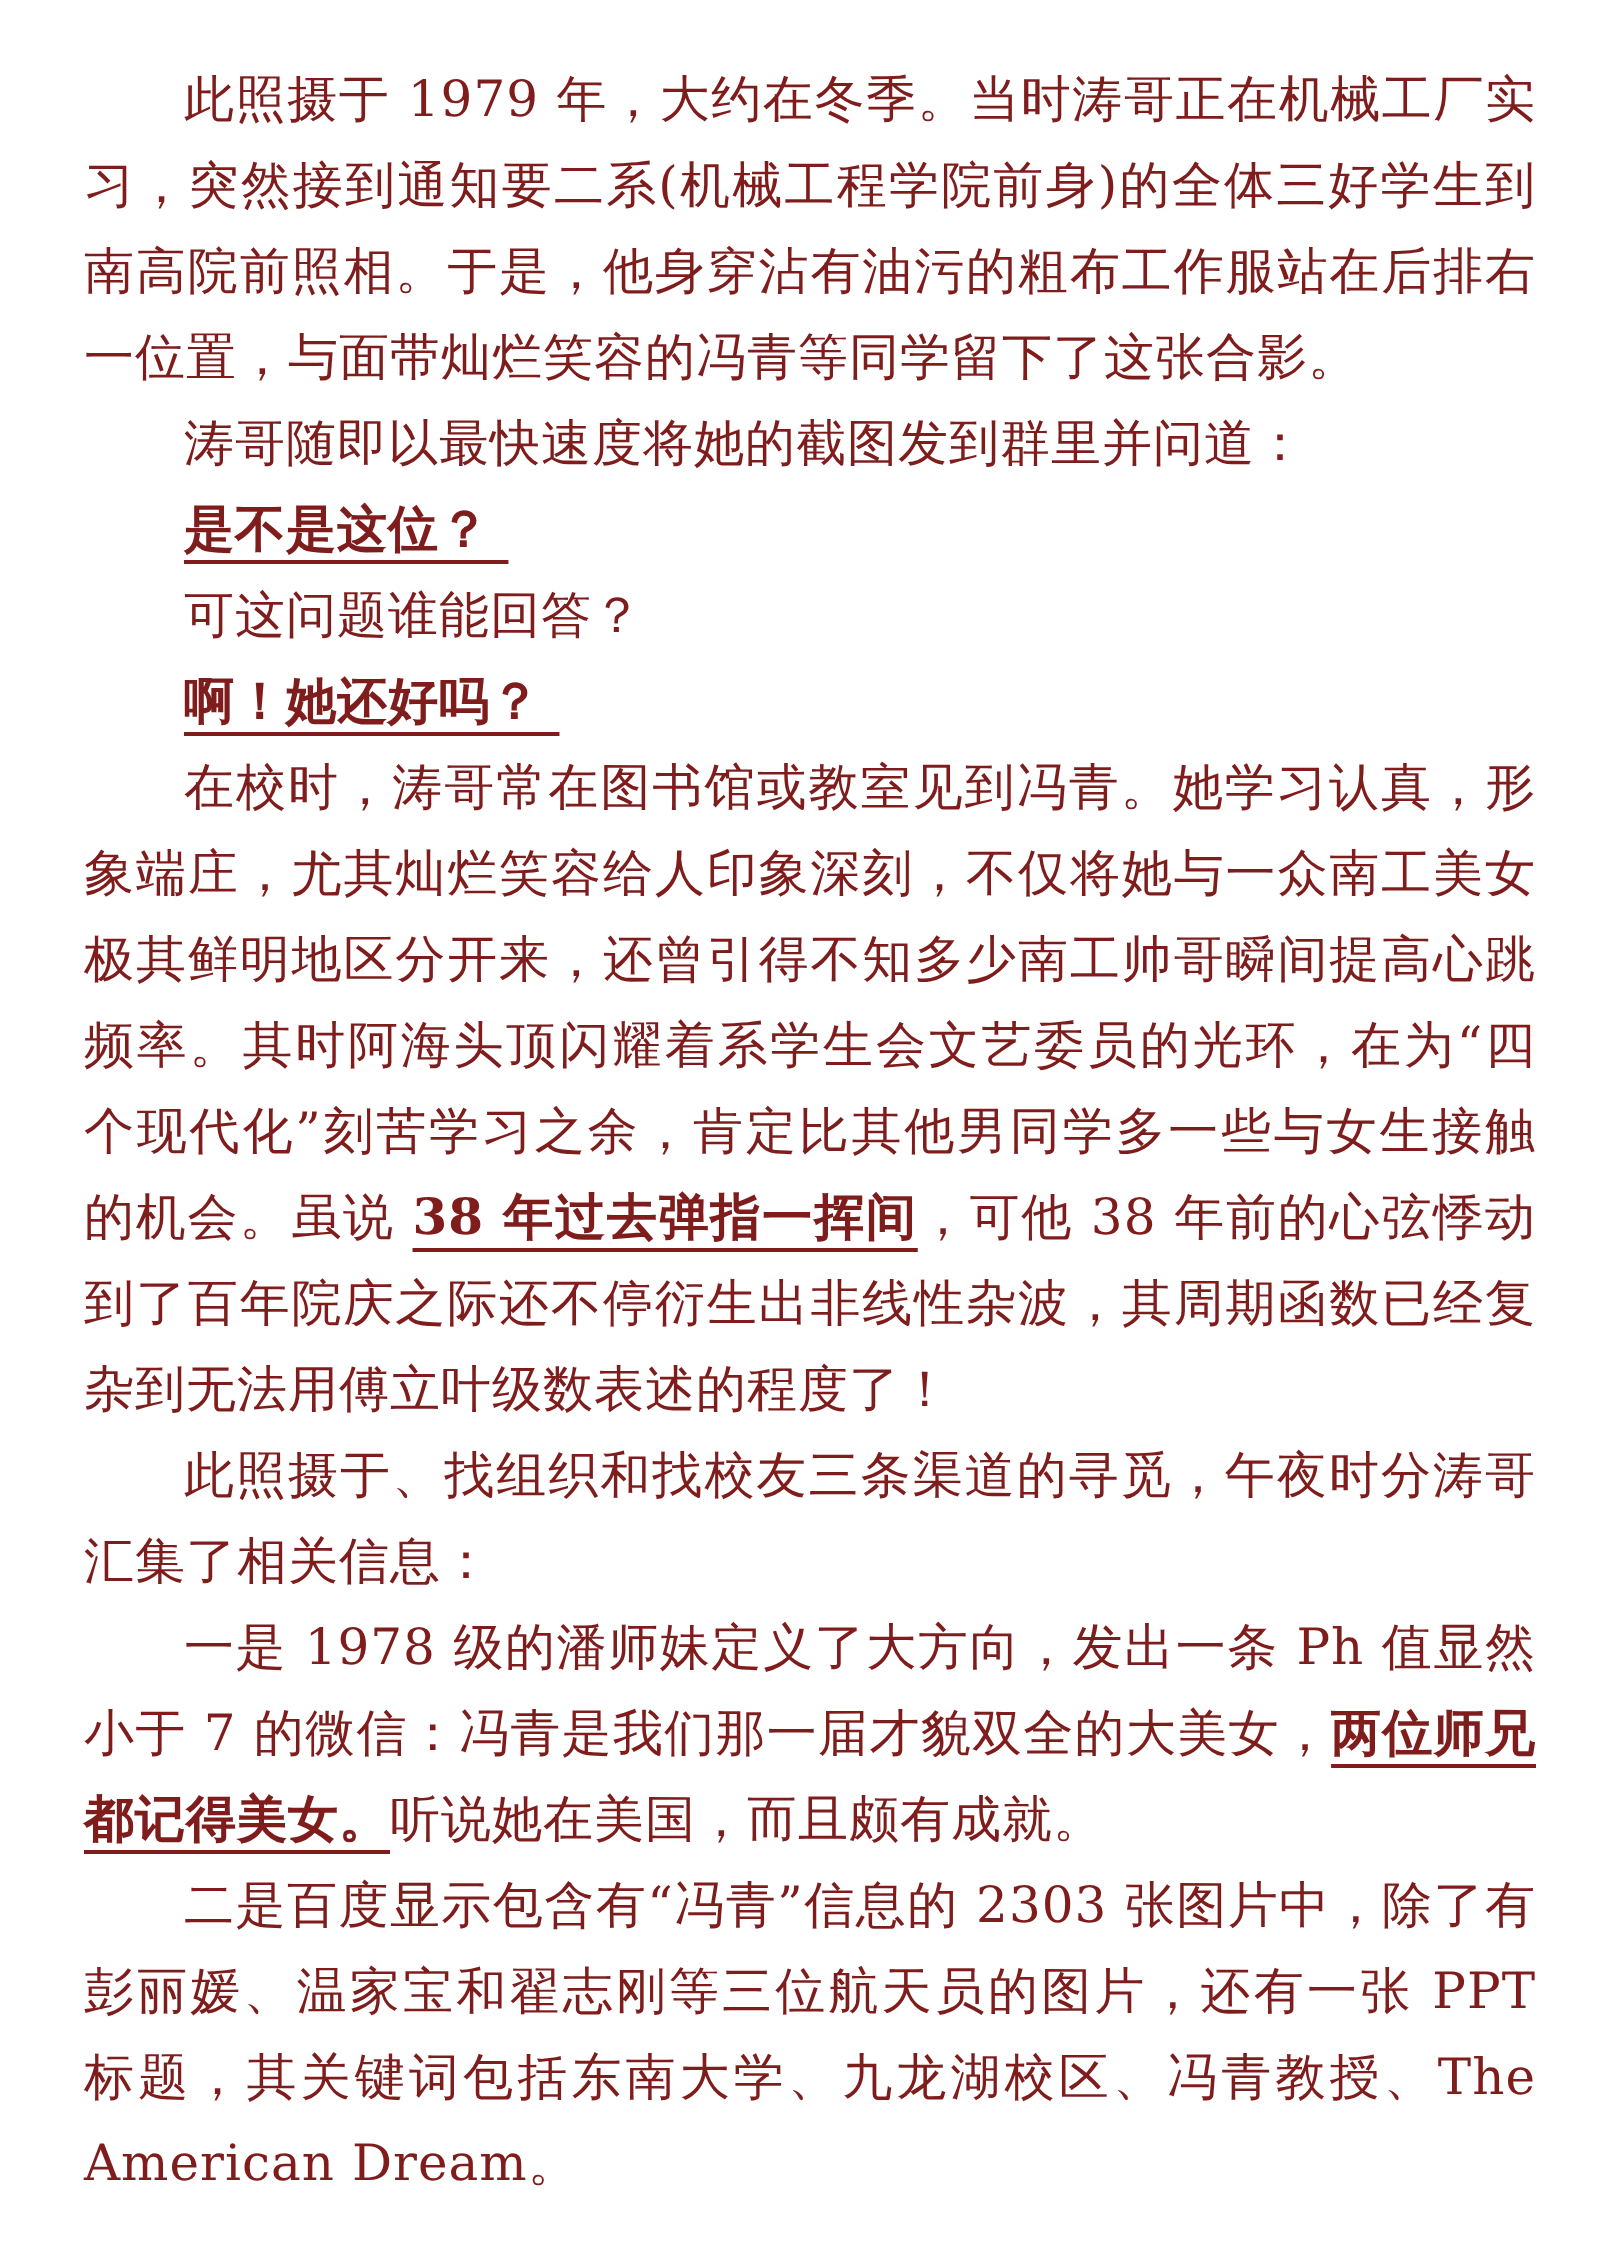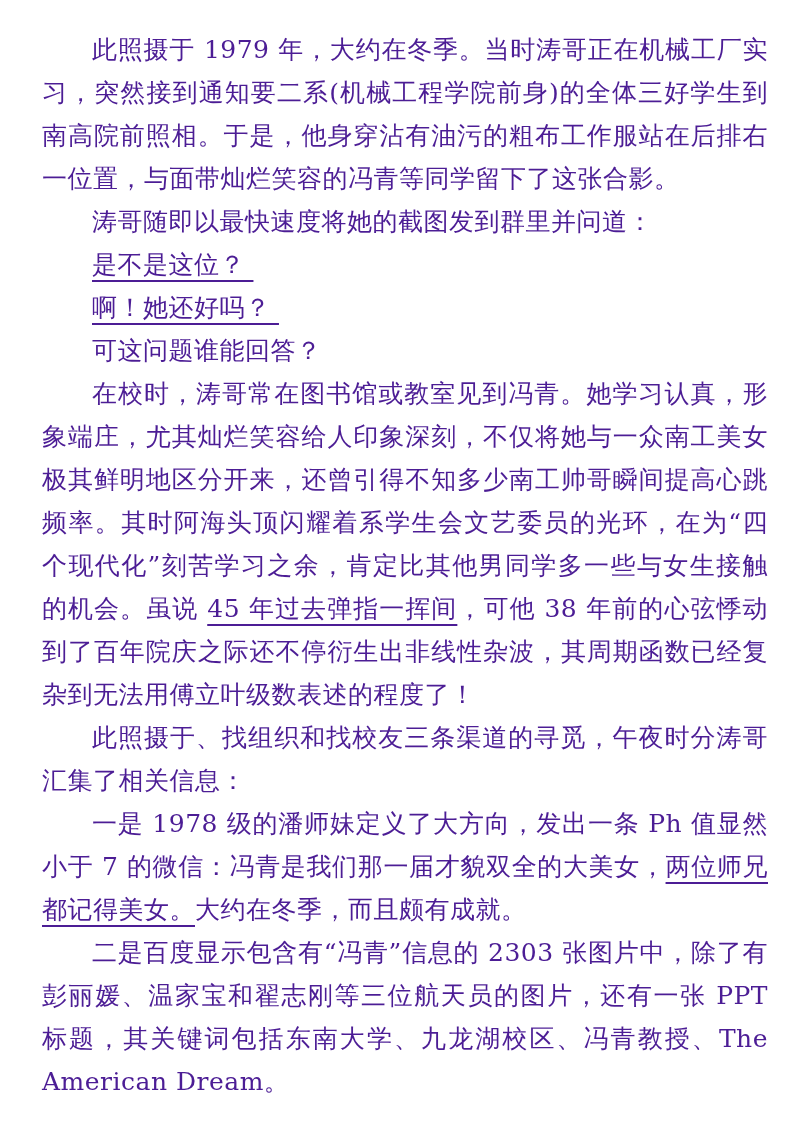--- a/index.html
+++ b/index.html
@@ -17,40 +17,41 @@
     width: 800px;
     height: 1131px;
     padding: 28px 32px 0 42px;
     background: #ffffff;
   }
   .doc p {
     margin: 0;
     font-family: "DejaVu Serif", "Liberation Serif", serif;
     font-size: 25px;
     line-height: 43px;
-    color: #4c1d95;
+    color: #7f1d1d;
     text-align: justify;
     text-align-last: left;
     text-indent: 2em;
     letter-spacing: 0.5px;
   }
   .doc .u {
     text-decoration: underline;
     text-underline-offset: 7px;
     text-decoration-thickness: 1.5px;
+    font-weight: bold;
   }
 </style>
 </head>
 <body>
 
 <div class="page">
   <div class="doc" id="doc">
       <p><span>此照摄于 1979 年，大约在冬季。当时涛哥正在机械工厂实习，突然接到通知要二系(机械工程学院前身)的全体三好学生到南高院前照相。于是，他身穿沾有油污的粗布工作服站在后排右一位置，与面带灿烂笑容的冯青等同学留下了这张合影。</span></p>
       <p><span>涛哥随即以最快速度将她的截图发到群里并问道：</span></p>
       <p><span class="u">是不是这位？&nbsp;</span></p>
+      <p><span>可这问题谁能回答？</span></p>
       <p><span class="u">啊！她还好吗？&nbsp;</span></p>
-      <p><span>可这问题谁能回答？</span></p>
-      <p><span>在校时，涛哥常在图书馆或教室见到冯青。她学习认真，形象端庄，尤其灿烂笑容给人印象深刻，不仅将她与一众南工美女极其鲜明地区分开来，还曾引得不知多少南工帅哥瞬间提高心跳频率。其时阿海头顶闪耀着系学生会文艺委员的光环，在为“四个现代化”刻苦学习之余，肯定比其他男同学多一些与女生接触的机会。虽说 </span><span class="u">45 年过去弹指一挥间</span><span>，可他 38 年前的心弦悸动到了百年院庆之际还不停衍生出非线性杂波，其周期函数已经复杂到无法用傅立叶级数表述的程度了！</span></p>
+      <p><span>在校时，涛哥常在图书馆或教室见到冯青。她学习认真，形象端庄，尤其灿烂笑容给人印象深刻，不仅将她与一众南工美女极其鲜明地区分开来，还曾引得不知多少南工帅哥瞬间提高心跳频率。其时阿海头顶闪耀着系学生会文艺委员的光环，在为“四个现代化”刻苦学习之余，肯定比其他男同学多一些与女生接触的机会。虽说 </span><span class="u">38 年过去弹指一挥间</span><span>，可他 38 年前的心弦悸动到了百年院庆之际还不停衍生出非线性杂波，其周期函数已经复杂到无法用傅立叶级数表述的程度了！</span></p>
       <p><span>此照摄于、找组织和找校友三条渠道的寻觅，午夜时分涛哥汇集了相关信息：</span></p>
-      <p><span>一是 1978 级的潘师妹定义了大方向，发出一条 Ph 值显然小于 7 的微信：冯青是我们那一届才貌双全的大美女，</span><span class="u">两位师兄都记得美女。</span><span>大约在冬季，而且颇有成就。</span></p>
+      <p><span>一是 1978 级的潘师妹定义了大方向，发出一条 Ph 值显然小于 7 的微信：冯青是我们那一届才貌双全的大美女，</span><span class="u">两位师兄都记得美女。</span><span>听说她在美国，而且颇有成就。</span></p>
       <p><span>二是百度显示包含有“冯青”信息的 2303 张图片中，除了有彭丽媛、温家宝和翟志刚等三位航天员的图片，还有一张 PPT 标题，其关键词包括东南大学、九龙湖校区、冯青教授、The American Dream。</span></p>
     </div>
 </div>
 
 </body></html>

